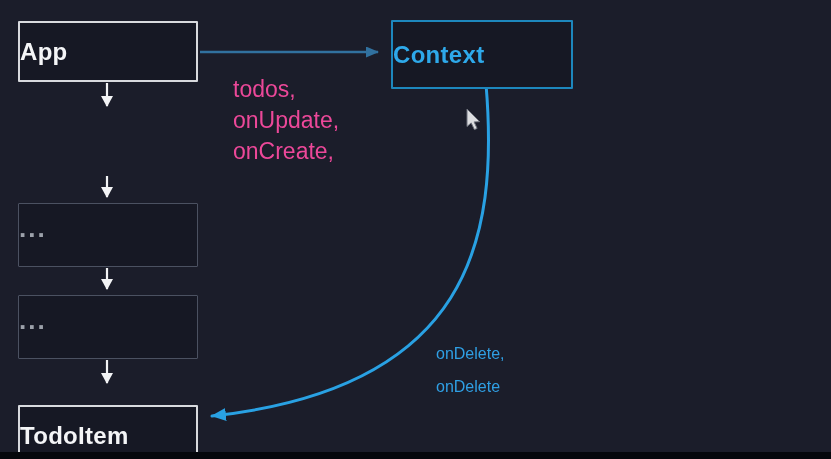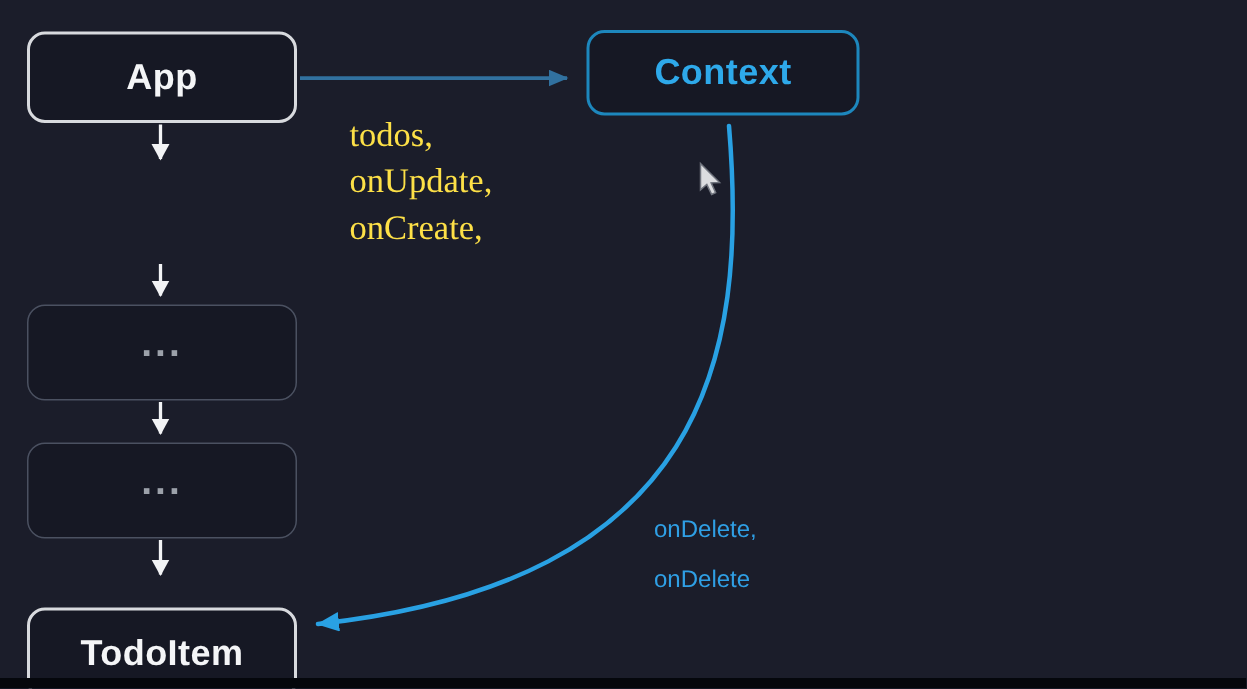--- a/index.html
+++ b/index.html
@@ -11,25 +11,24 @@
     position: relative;
     width: 831px;
     height: 459px;
     background: #1b1d2a;
     overflow: hidden;
     font-family: "Liberation Sans", "DejaVu Sans", sans-serif;
   }
   .node {
     position: absolute;
     box-sizing: border-box;
-    border-radius: 12px;
+    border-radius: 1px;
     background: #161824;
     display: flex;
     align-items: center;
-    justify-content: center;
   }
   .node-light {
     border: 2px solid #d8dade;
   }
   .node-muted {
     border: 1.5px solid #4b5161;
   }
   .node-context {
     border: 2px solid #1d87bd;
   }
@@ -51,31 +50,30 @@
     font-weight: 700;
     letter-spacing: 2px;
     line-height: 0;
     transform: translateY(-7px);
   }
   #node-app      { left: 18px; top: 21px;  width: 180px; height: 61px; }
   #node-list     { left: 18px; top: 112px; width: 180px; height: 63px; }
   #node-ph1      { left: 18px; top: 203px; width: 180px; height: 64px; }
   #node-ph2      { left: 18px; top: 295px; width: 180px; height: 64px; }
   #node-todoitem { left: 18px; top: 405px; width: 180px; height: 61px; }
-  #node-context  { left: 391px; top: 20px; width: 182px; height: 57px; }
+  #node-context  { left: 391px; top: 20px; width: 182px; height: 69px; }
 
   .passed-props {
     position: absolute;
     left: 233px;
     top: 74px;
-    color: #fde047;
+    color: #ec4899;
     font-size: 23px;
     line-height: 31px;
     font-weight: 400;
-    font-family: Liberation Serif, serif;
   }
   .context-note {
     position: absolute;
     left: 585px;
     top: 36px;
     color: #47a6f4;
     font-size: 25px;
     font-weight: 700;
     line-height: 30px;
     white-space: nowrap;

